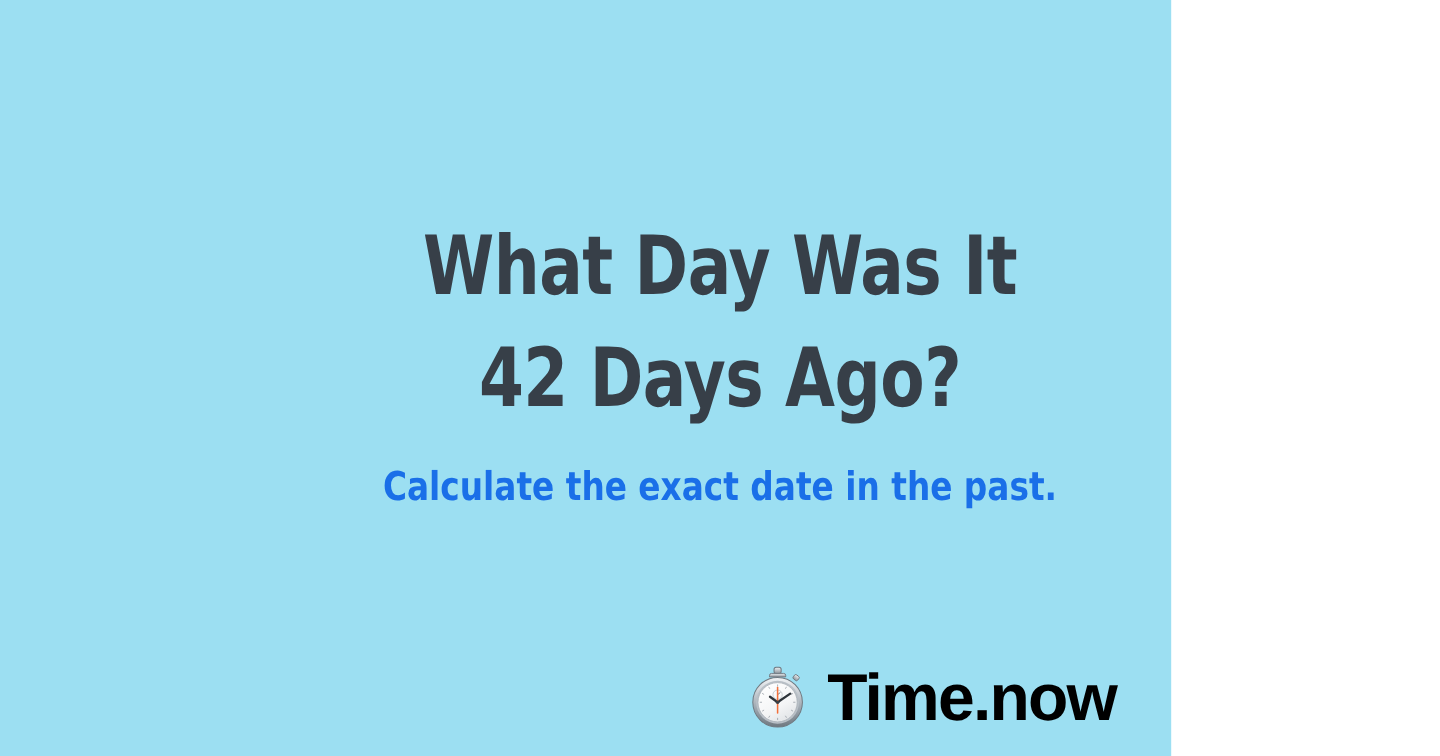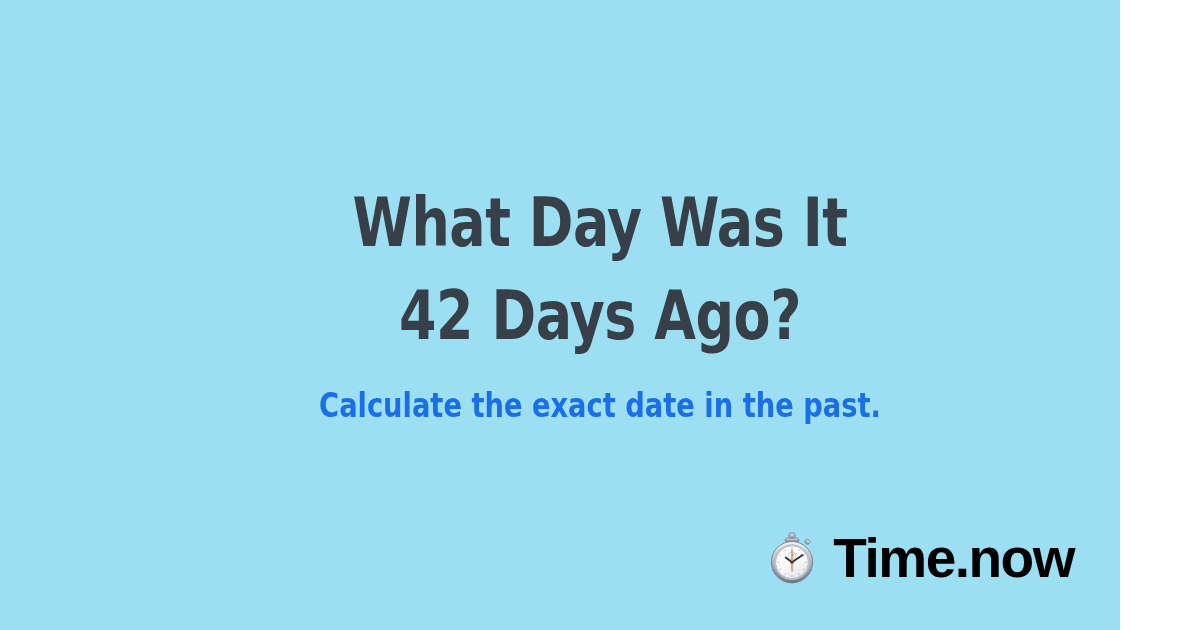--- a/index.html
+++ b/index.html
@@ -11,21 +11,21 @@
   body {
     width: 1200px;
     height: 630px;
     overflow: hidden;
     font-family: "Liberation Sans", "DejaVu Sans", sans-serif;
   }
 
   #card {
     position: relative;
     box-sizing: border-box;
-    width: 1120px;
+    width: 976px;
     height: 630px;
     background: #9cdff2;
     overflow: hidden;
   }
 
   
   .headline {
     position: absolute;
     left: 0;
     top: 130px;
@@ -63,21 +63,21 @@
     letter-spacing: 0px;
     transform: scaleX(0.92);
     transform-origin: 600px 0;
     white-space: nowrap;
   }
 
   
   .brand {
     position: absolute;
     right: 46px;
-    bottom: 43px;
+    bottom: 20px;
     display: flex;
     align-items: center;
     gap: 14px;
   }
 
   .brand-mark {
     width: 54px;
     height: 54px;
     flex: 0 0 54px;
     display: block;

